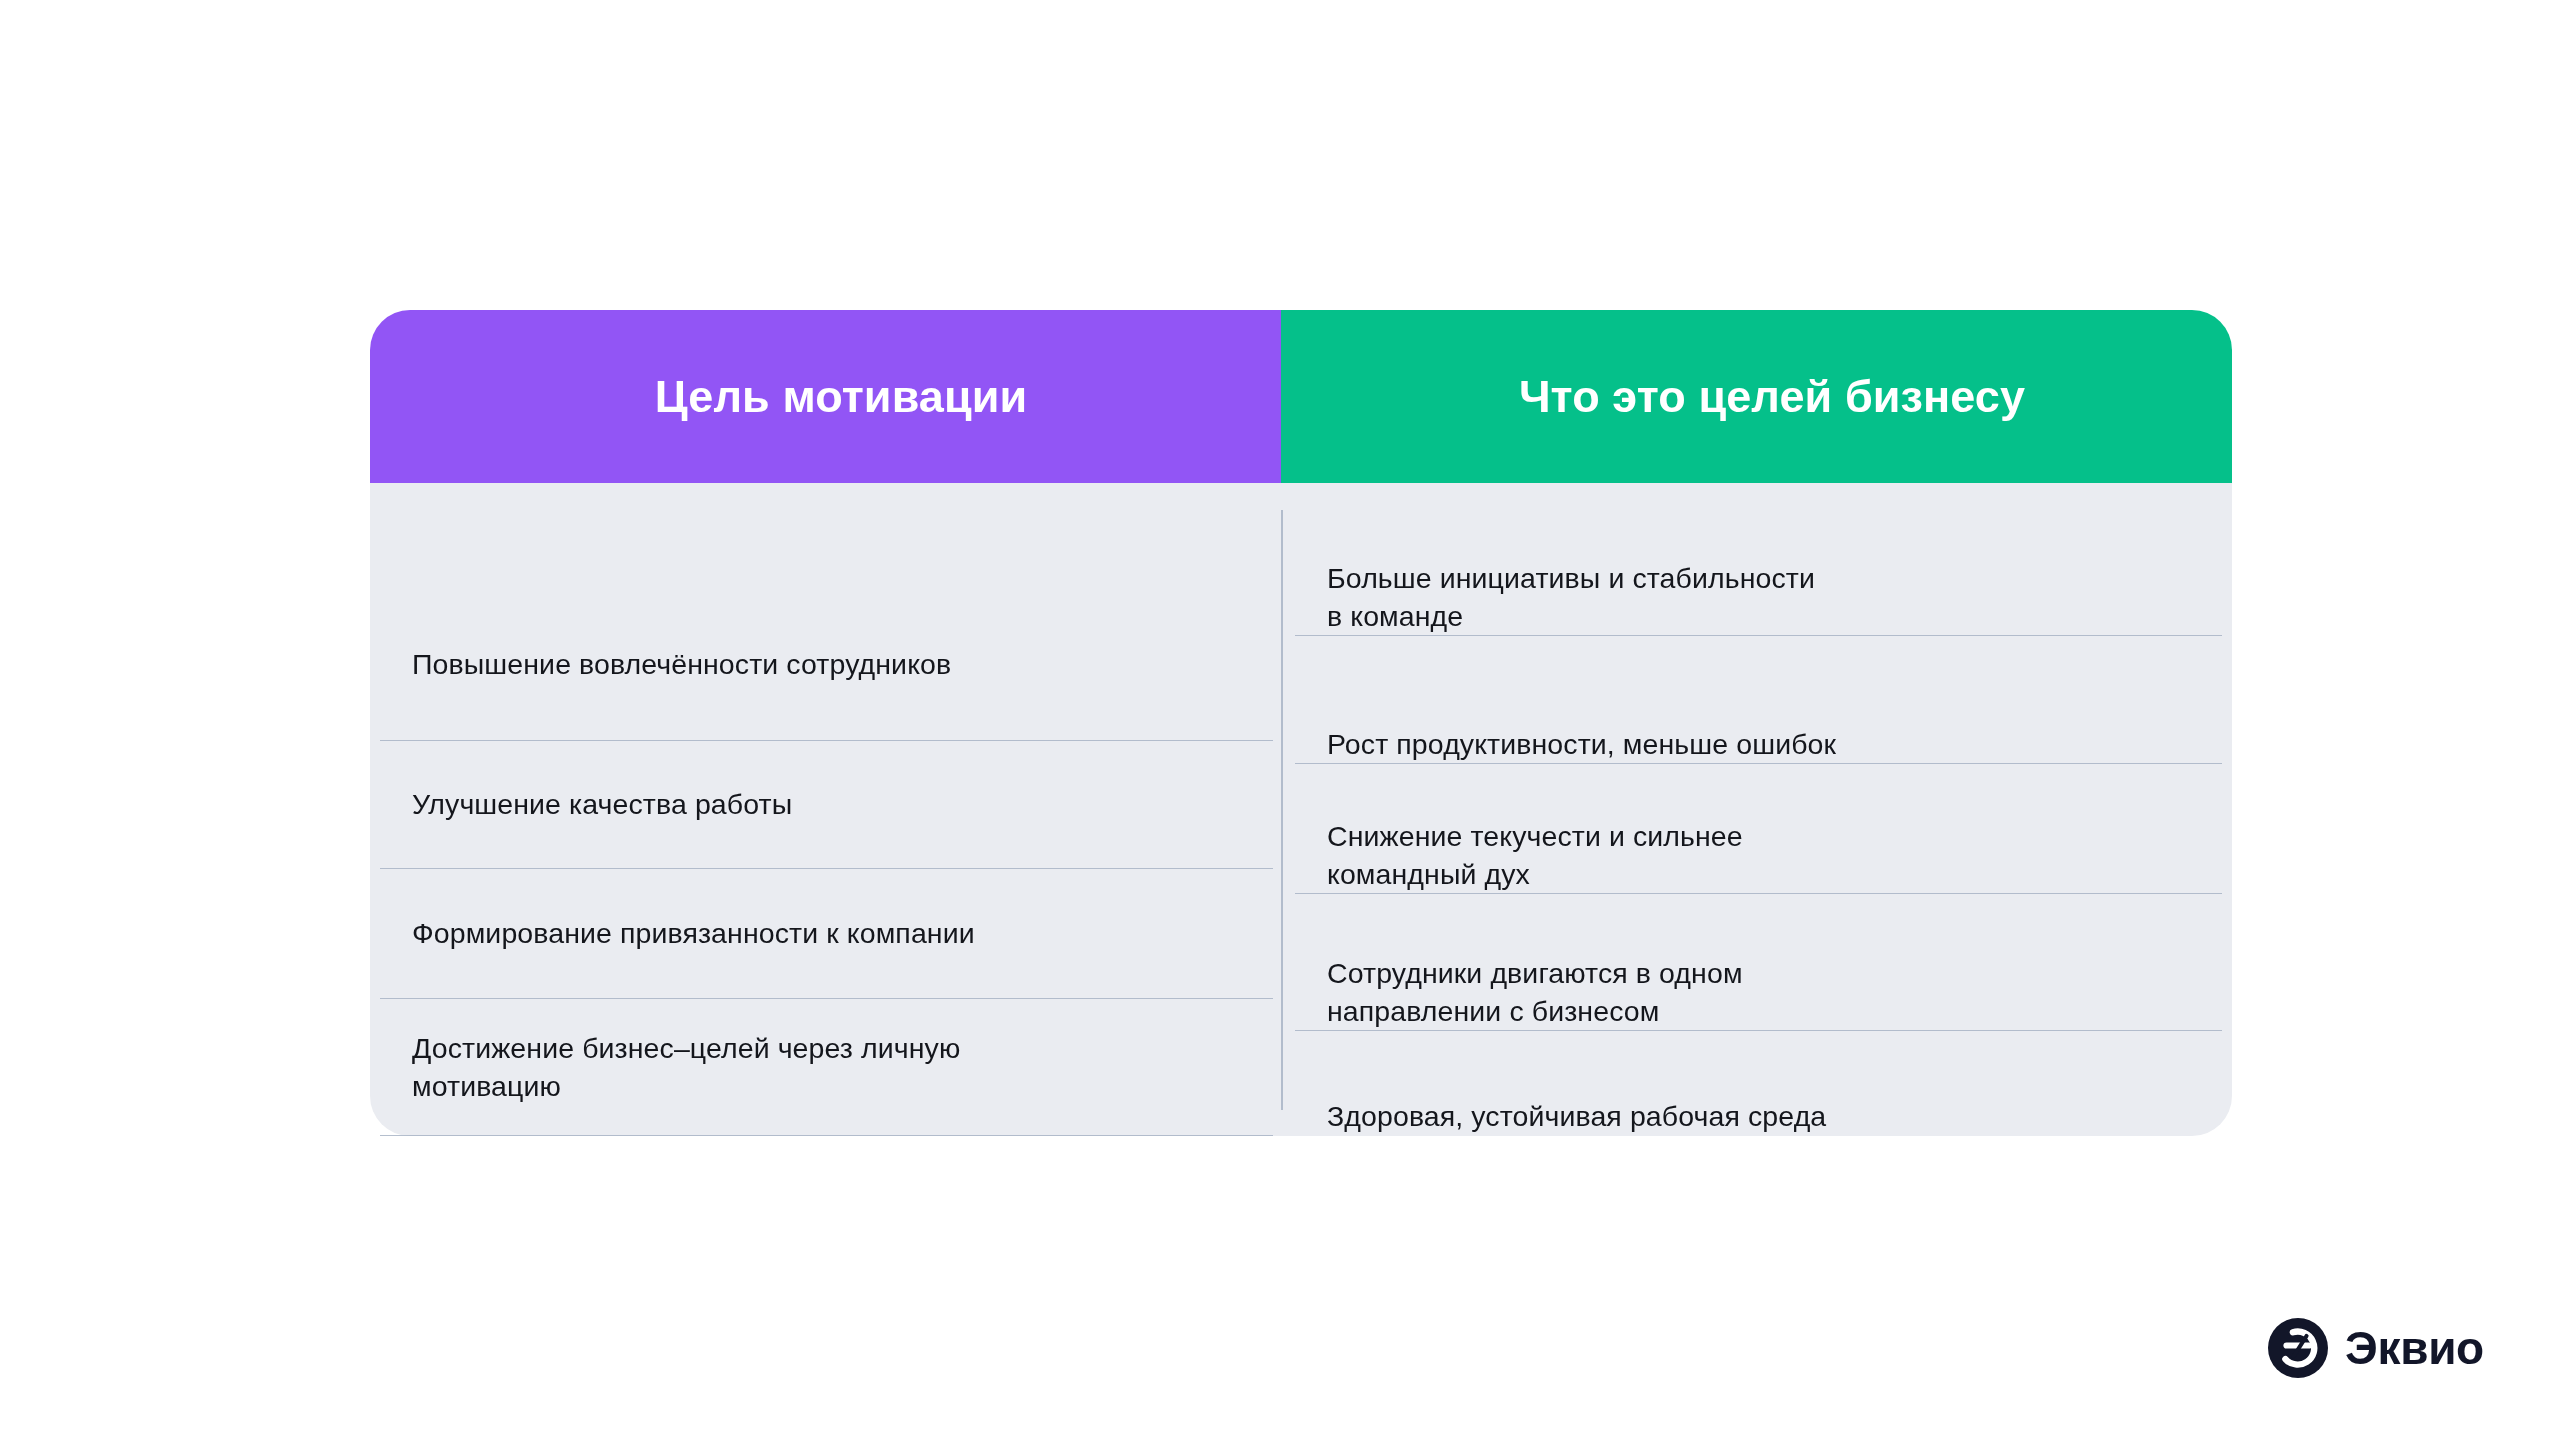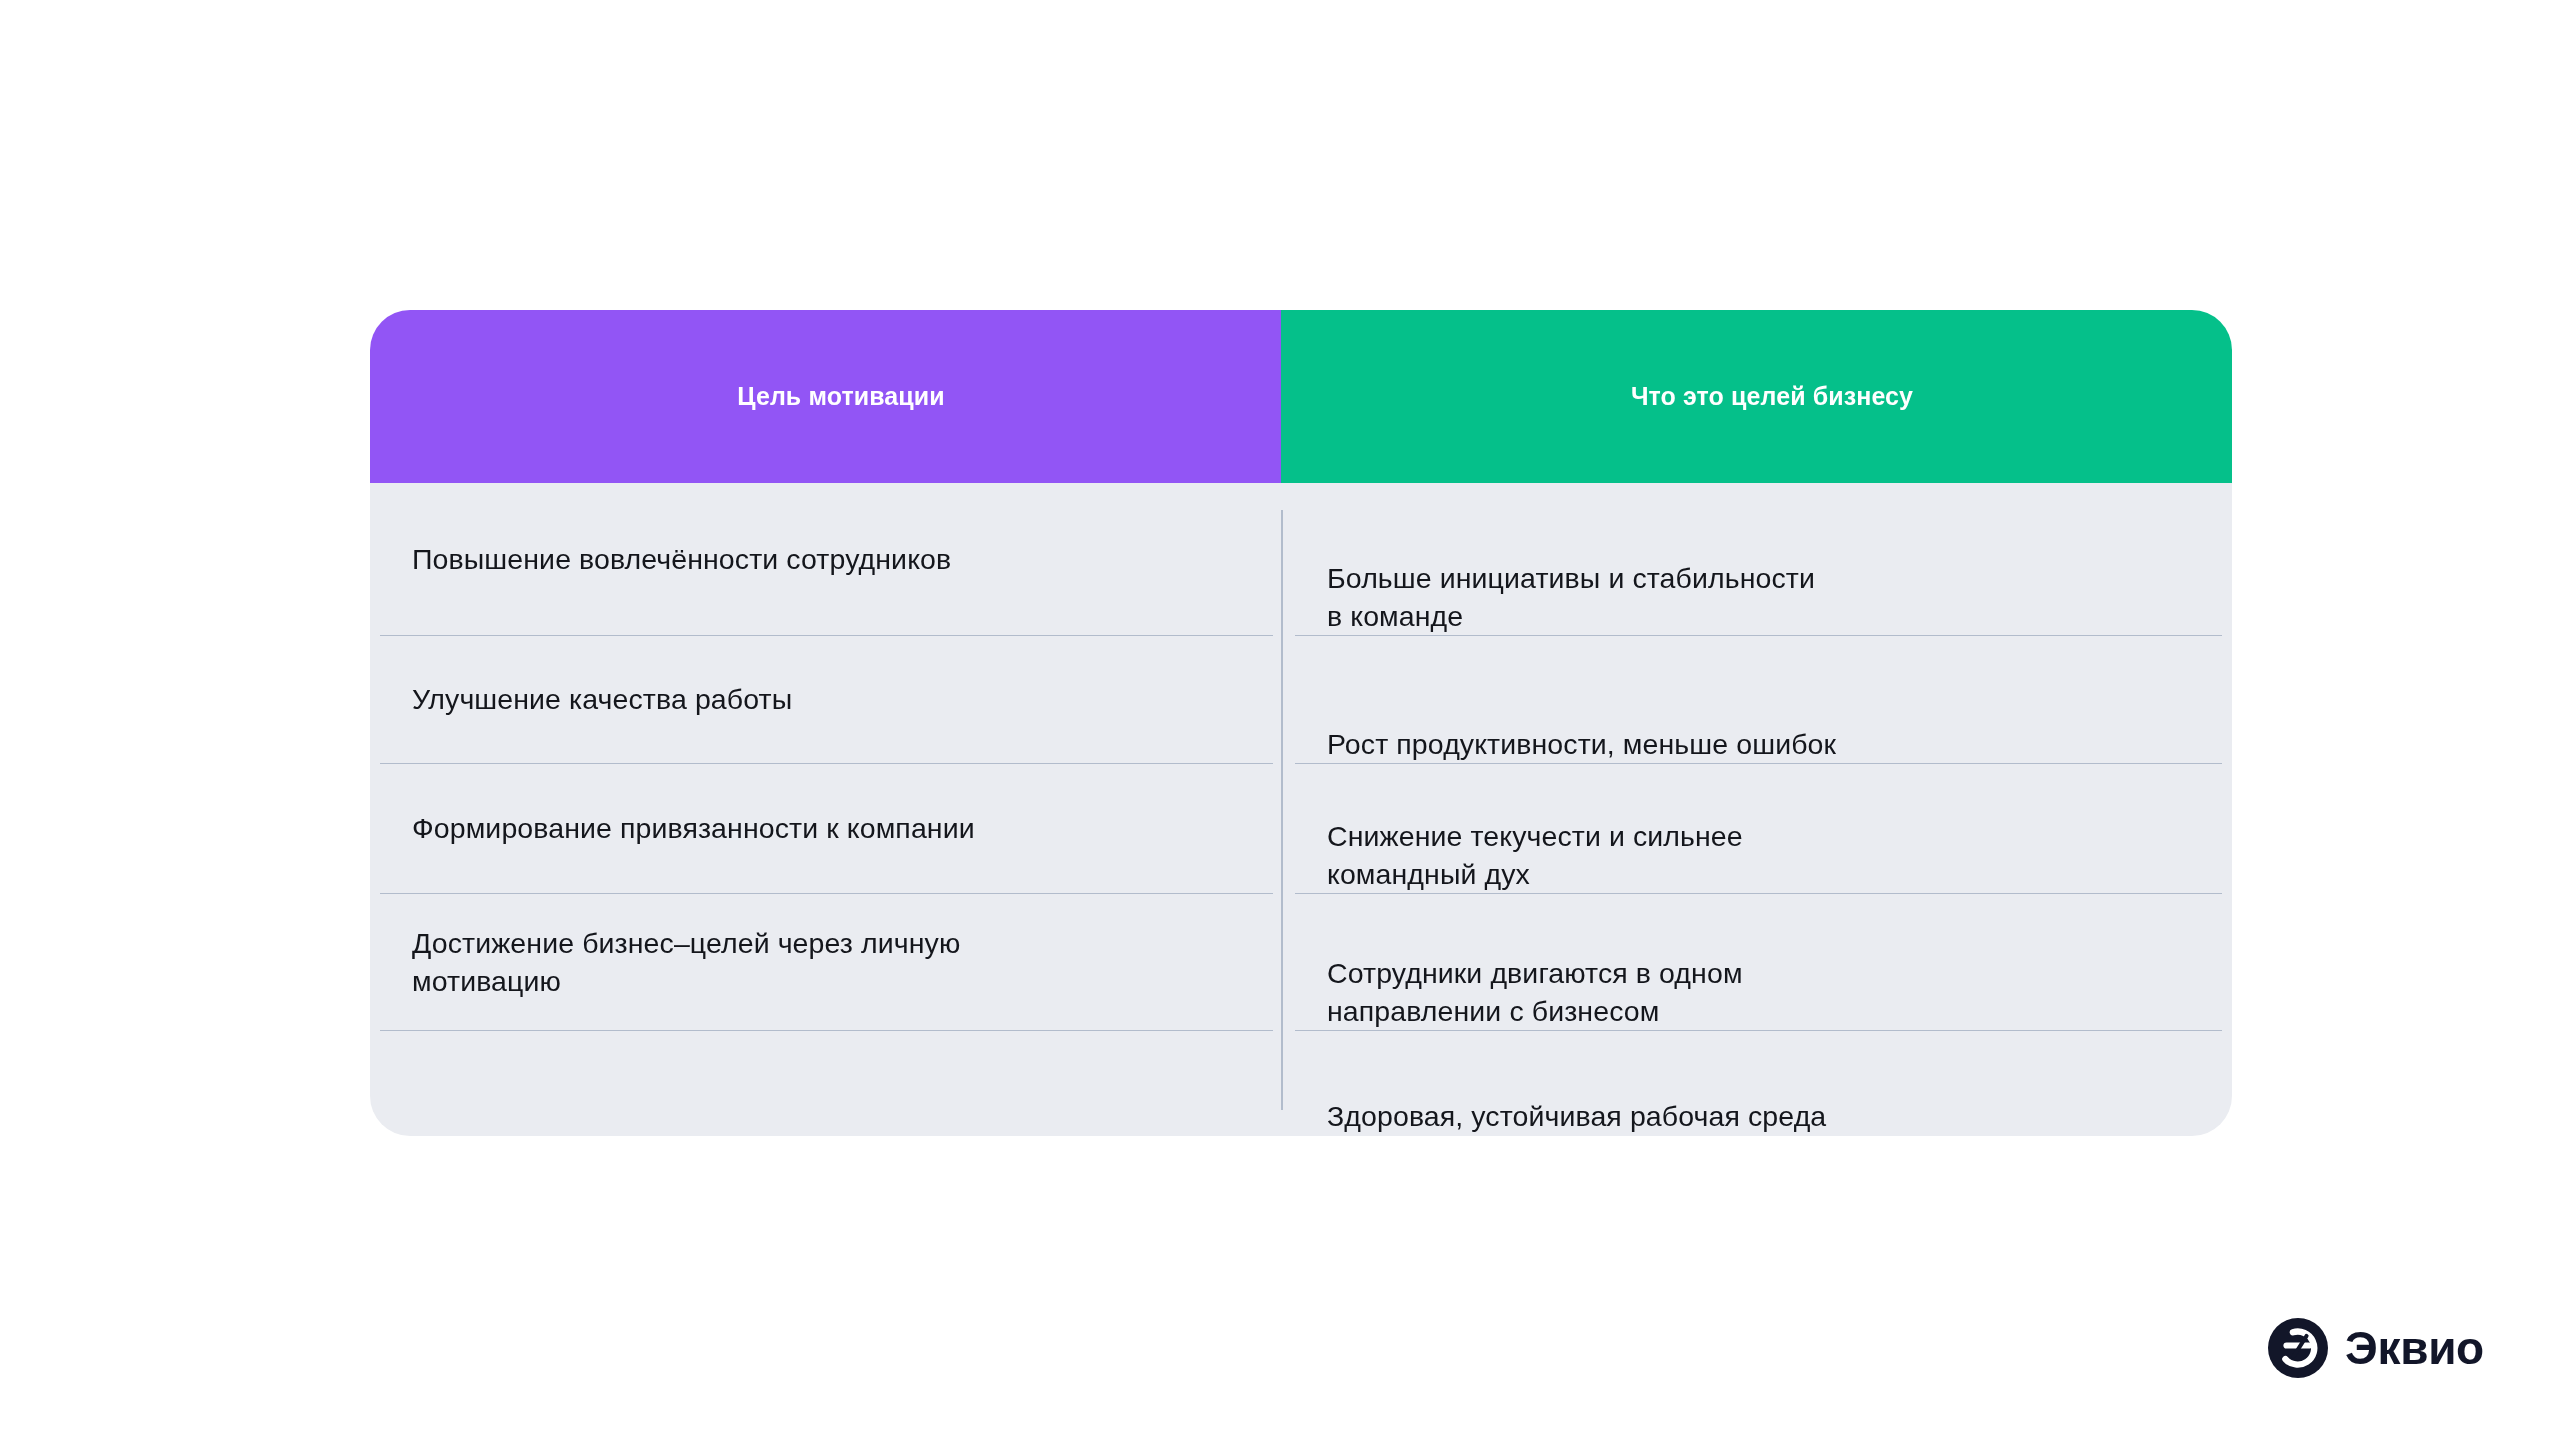--- a/index.html
+++ b/index.html
@@ -35,21 +35,21 @@
     border-radius: 40px 40px 0 0;
     overflow: hidden;
   }
 
   .header-cell {
     display: flex;
     align-items: center;
     justify-content: center;
     height: 100%;
     color: #ffffff;
-    font-size: 25px;
+    font-size: 45px;
     font-weight: bold;
     letter-spacing: 0.1px;
     text-align: center;
     padding-left: 31px;
   }
 
   .header-cell.left  { width: 911px; background: #9255f5; }
   .header-cell.right { flex: 1;      background: #05c08a; }
 
   .table-body {
@@ -60,21 +60,21 @@
     border-radius: 0 0 40px 40px;
     display: flex;
   }
 
   .col {
     position: relative;
     display: flex;
     flex-direction: column;
   }
 
-  .col.left  { width: 911px; }
+  .col.left  { width: 911px; justify-content: flex-end; }
   .col.right { flex: 1; }
 
   
   .v-divider {
     position: absolute;
     left: 911px;
     top: 27px;
     width: 2px;
     height: 600px;
     background: #a8b4c6;

